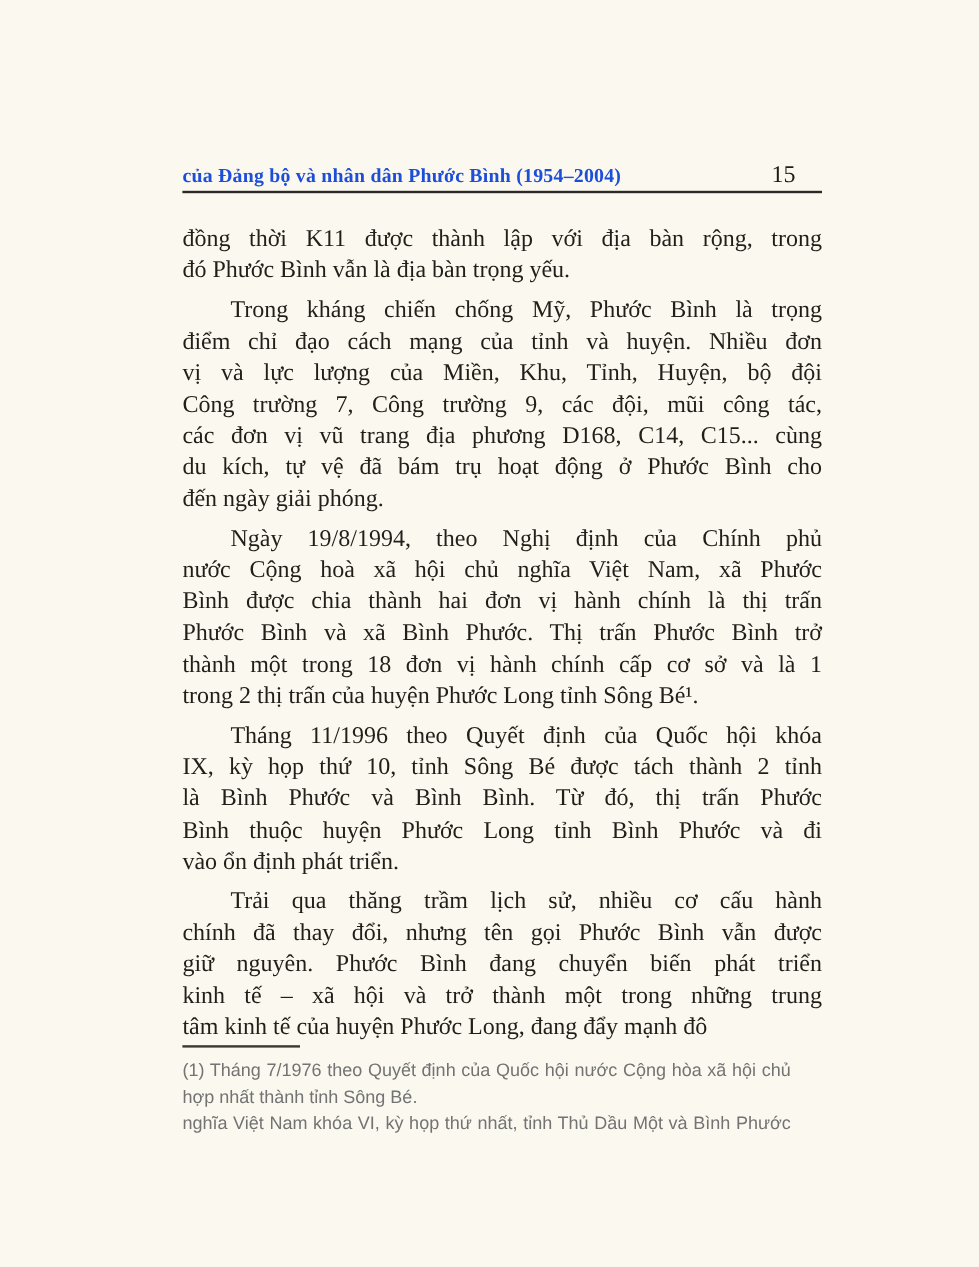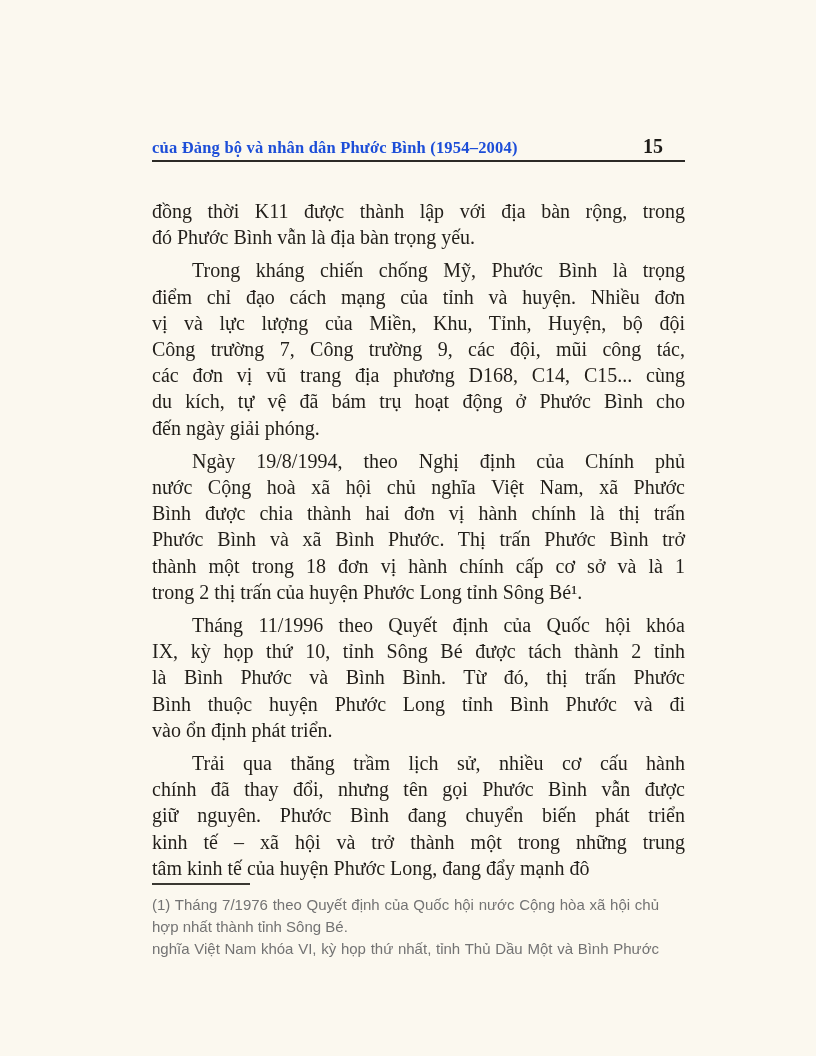--- a/index.html
+++ b/index.html
@@ -35,24 +35,23 @@
     font-size: 16.5px;
     line-height: 19px;
     color: #1d4ed8;
     letter-spacing: 0.2px;
   }
   .running-header .pagenum {
     font-size: 20px;
     line-height: 19px;
     color: #1e1c18;
     margin-right: 22px;
-    font-weight: bold;
   }
   .body-text {
-    margin-top: 36px;
+    margin-top: 25px;
   }
   .para + .para {
     margin-top: 7px;
   }
   .para .line {
     font-size: 20px;
     line-height: 26.2px;
     text-align: justify;
     text-align-last: justify;
     white-space: normal;

